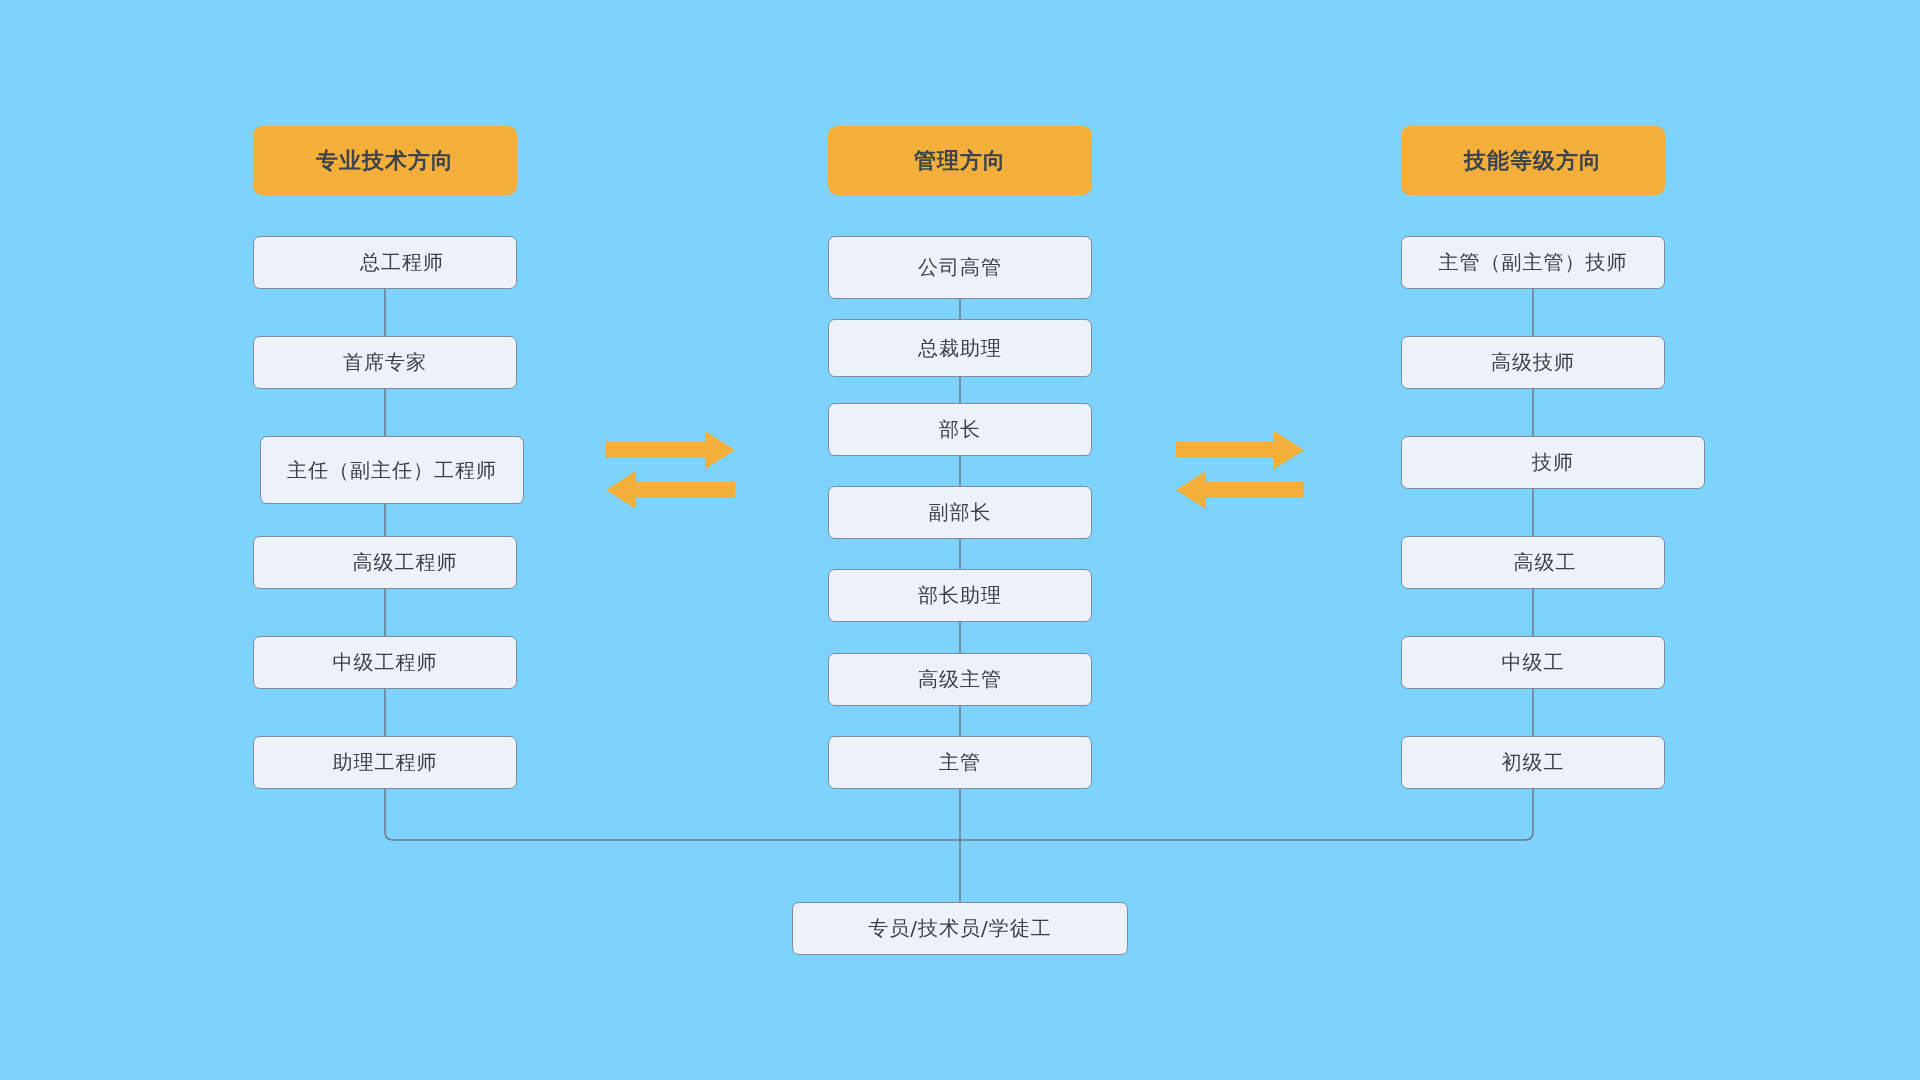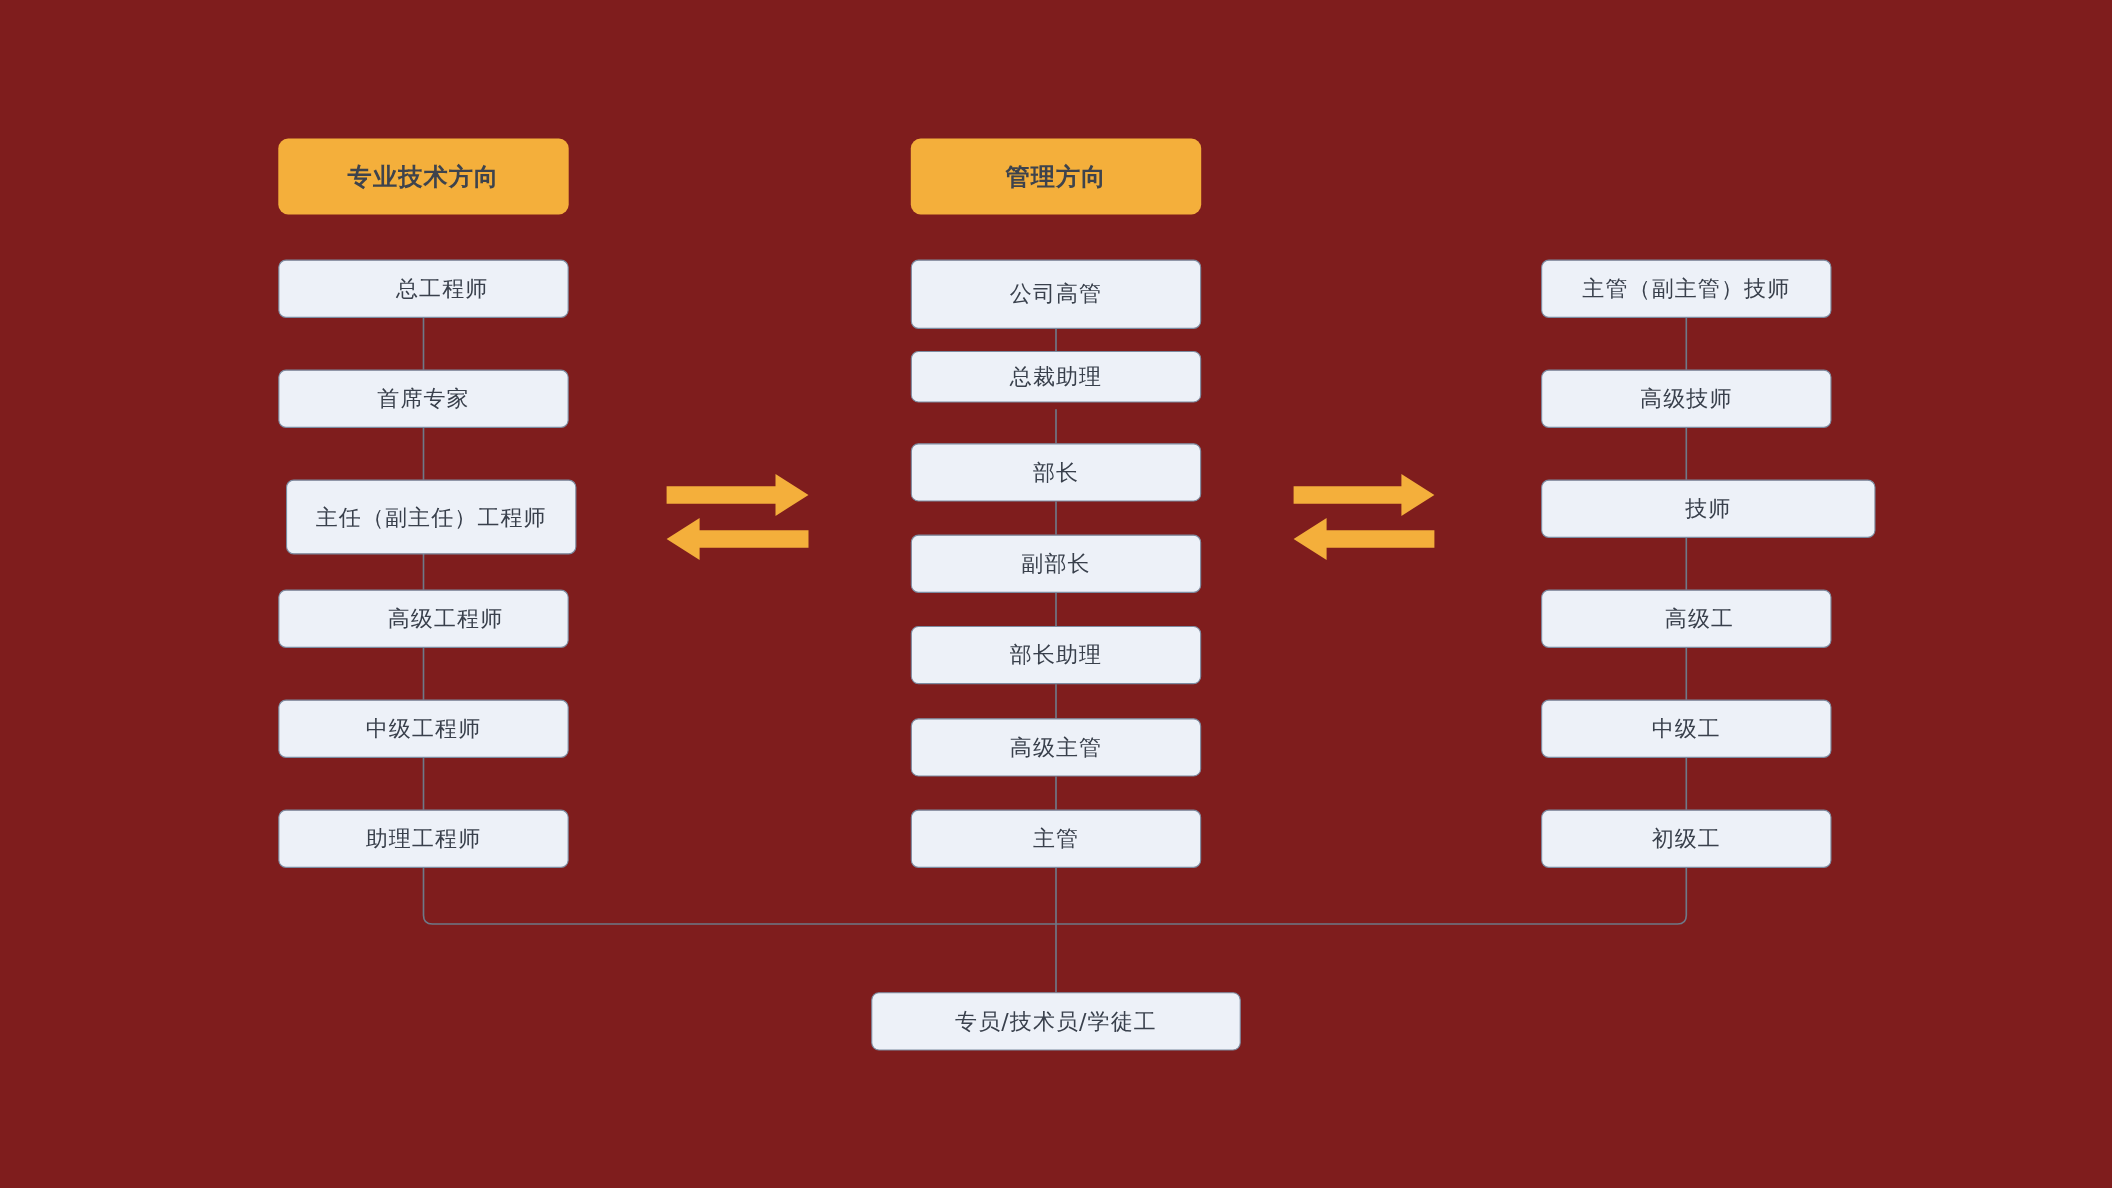--- a/index.html
+++ b/index.html
@@ -1,19 +1,19 @@
 <!DOCTYPE html>
 <html style="--header-bg: #F4AF3B; --header-text: #3D434D; --box-bg: #EDF1F8; --box-border: #7C8BA0; --text: #39404C;"><head>
 <meta charset="utf-8">
 <style>
   html,body{margin:0;padding:0;background:#ffffff;}
   .canvas{
     position:relative;
     width:1920px;height:1080px;
-    background:#7f1d1d;
+    background:#7dd3fc;
     font-family:"DejaVu Sans","Liberation Sans",sans-serif;
     overflow:hidden;
   }
   #connector-svg{
     position:absolute;left:0;top:0;width:1920px;height:1080px;
     z-index:0;
   }
   #nodes{position:absolute;left:0;top:0;width:1920px;height:1080px;z-index:1;pointer-events:none;}
   .hdr{
     position:absolute;
@@ -69,26 +69,27 @@
   <div id="nodes">
       <div class="hdr" style="left: 253px; top: 126px; width: 264px; height: 69px;">专业技术方向</div>
       <div class="box" style="left: 253px; top: 236px; width: 264px; height: 53px; padding-left: 34px;">总工程师</div>
       <div class="box" style="left: 253px; top: 336px; width: 264px; height: 53px;">首席专家</div>
       <div class="box" style="left: 260px; top: 436px; width: 264px; height: 68px;">主任（副主任）工程师</div>
       <div class="box" style="left: 253px; top: 536px; width: 264px; height: 53px; padding-left: 40px;">高级工程师</div>
       <div class="box" style="left: 253px; top: 636px; width: 264px; height: 53px;">中级工程师</div>
       <div class="box" style="left: 253px; top: 736px; width: 264px; height: 53px;">助理工程师</div>
       <div class="hdr" style="left: 828px; top: 126px; width: 264px; height: 69px; text-align: center;">管理方向</div>
       <div class="box" style="left: 828px; top: 236px; width: 264px; height: 63px;">公司高管</div>
-      <div class="box" style="left: 828px; top: 319px; width: 264px; height: 47px;">总裁助理</div>
+      <div class="box" style="left: 828px; top: 319px; width: 264px; height: 58px;">总裁助理</div>
       <div class="box" style="left: 828px; top: 403px; width: 264px; height: 53px;">部长</div>
       <div class="box" style="left: 828px; top: 486px; width: 264px; height: 53px;">副部长</div>
       <div class="box" style="left: 828px; top: 569px; width: 264px; height: 53px;">部长助理</div>
       <div class="box" style="left: 828px; top: 653px; width: 264px; height: 53px;">高级主管</div>
       <div class="box" style="left: 828px; top: 736px; width: 264px; height: 53px;">主管</div>
+      <div class="hdr" style="left: 1401px; top: 126px; width: 264px; height: 69px;">技能等级方向</div>
       <div class="box" style="left: 1401px; top: 236px; width: 264px; height: 53px;">主管（副主管）技师</div>
       <div class="box" style="left: 1401px; top: 336px; width: 264px; height: 53px;">高级技师</div>
       <div class="box" style="left: 1401px; top: 436px; width: 304px; height: 53px;">技师</div>
       <div class="box" style="left: 1401px; top: 536px; width: 264px; height: 53px; padding-left: 24px;">高级工</div>
       <div class="box" style="left: 1401px; top: 636px; width: 264px; height: 53px;">中级工</div>
       <div class="box" style="left: 1401px; top: 736px; width: 264px; height: 53px;">初级工</div>
       <div class="box" style="left: 792px; top: 902px; width: 336px; height: 53px;">专员/技术员/学徒工</div>
     </div>
 </div>
 

